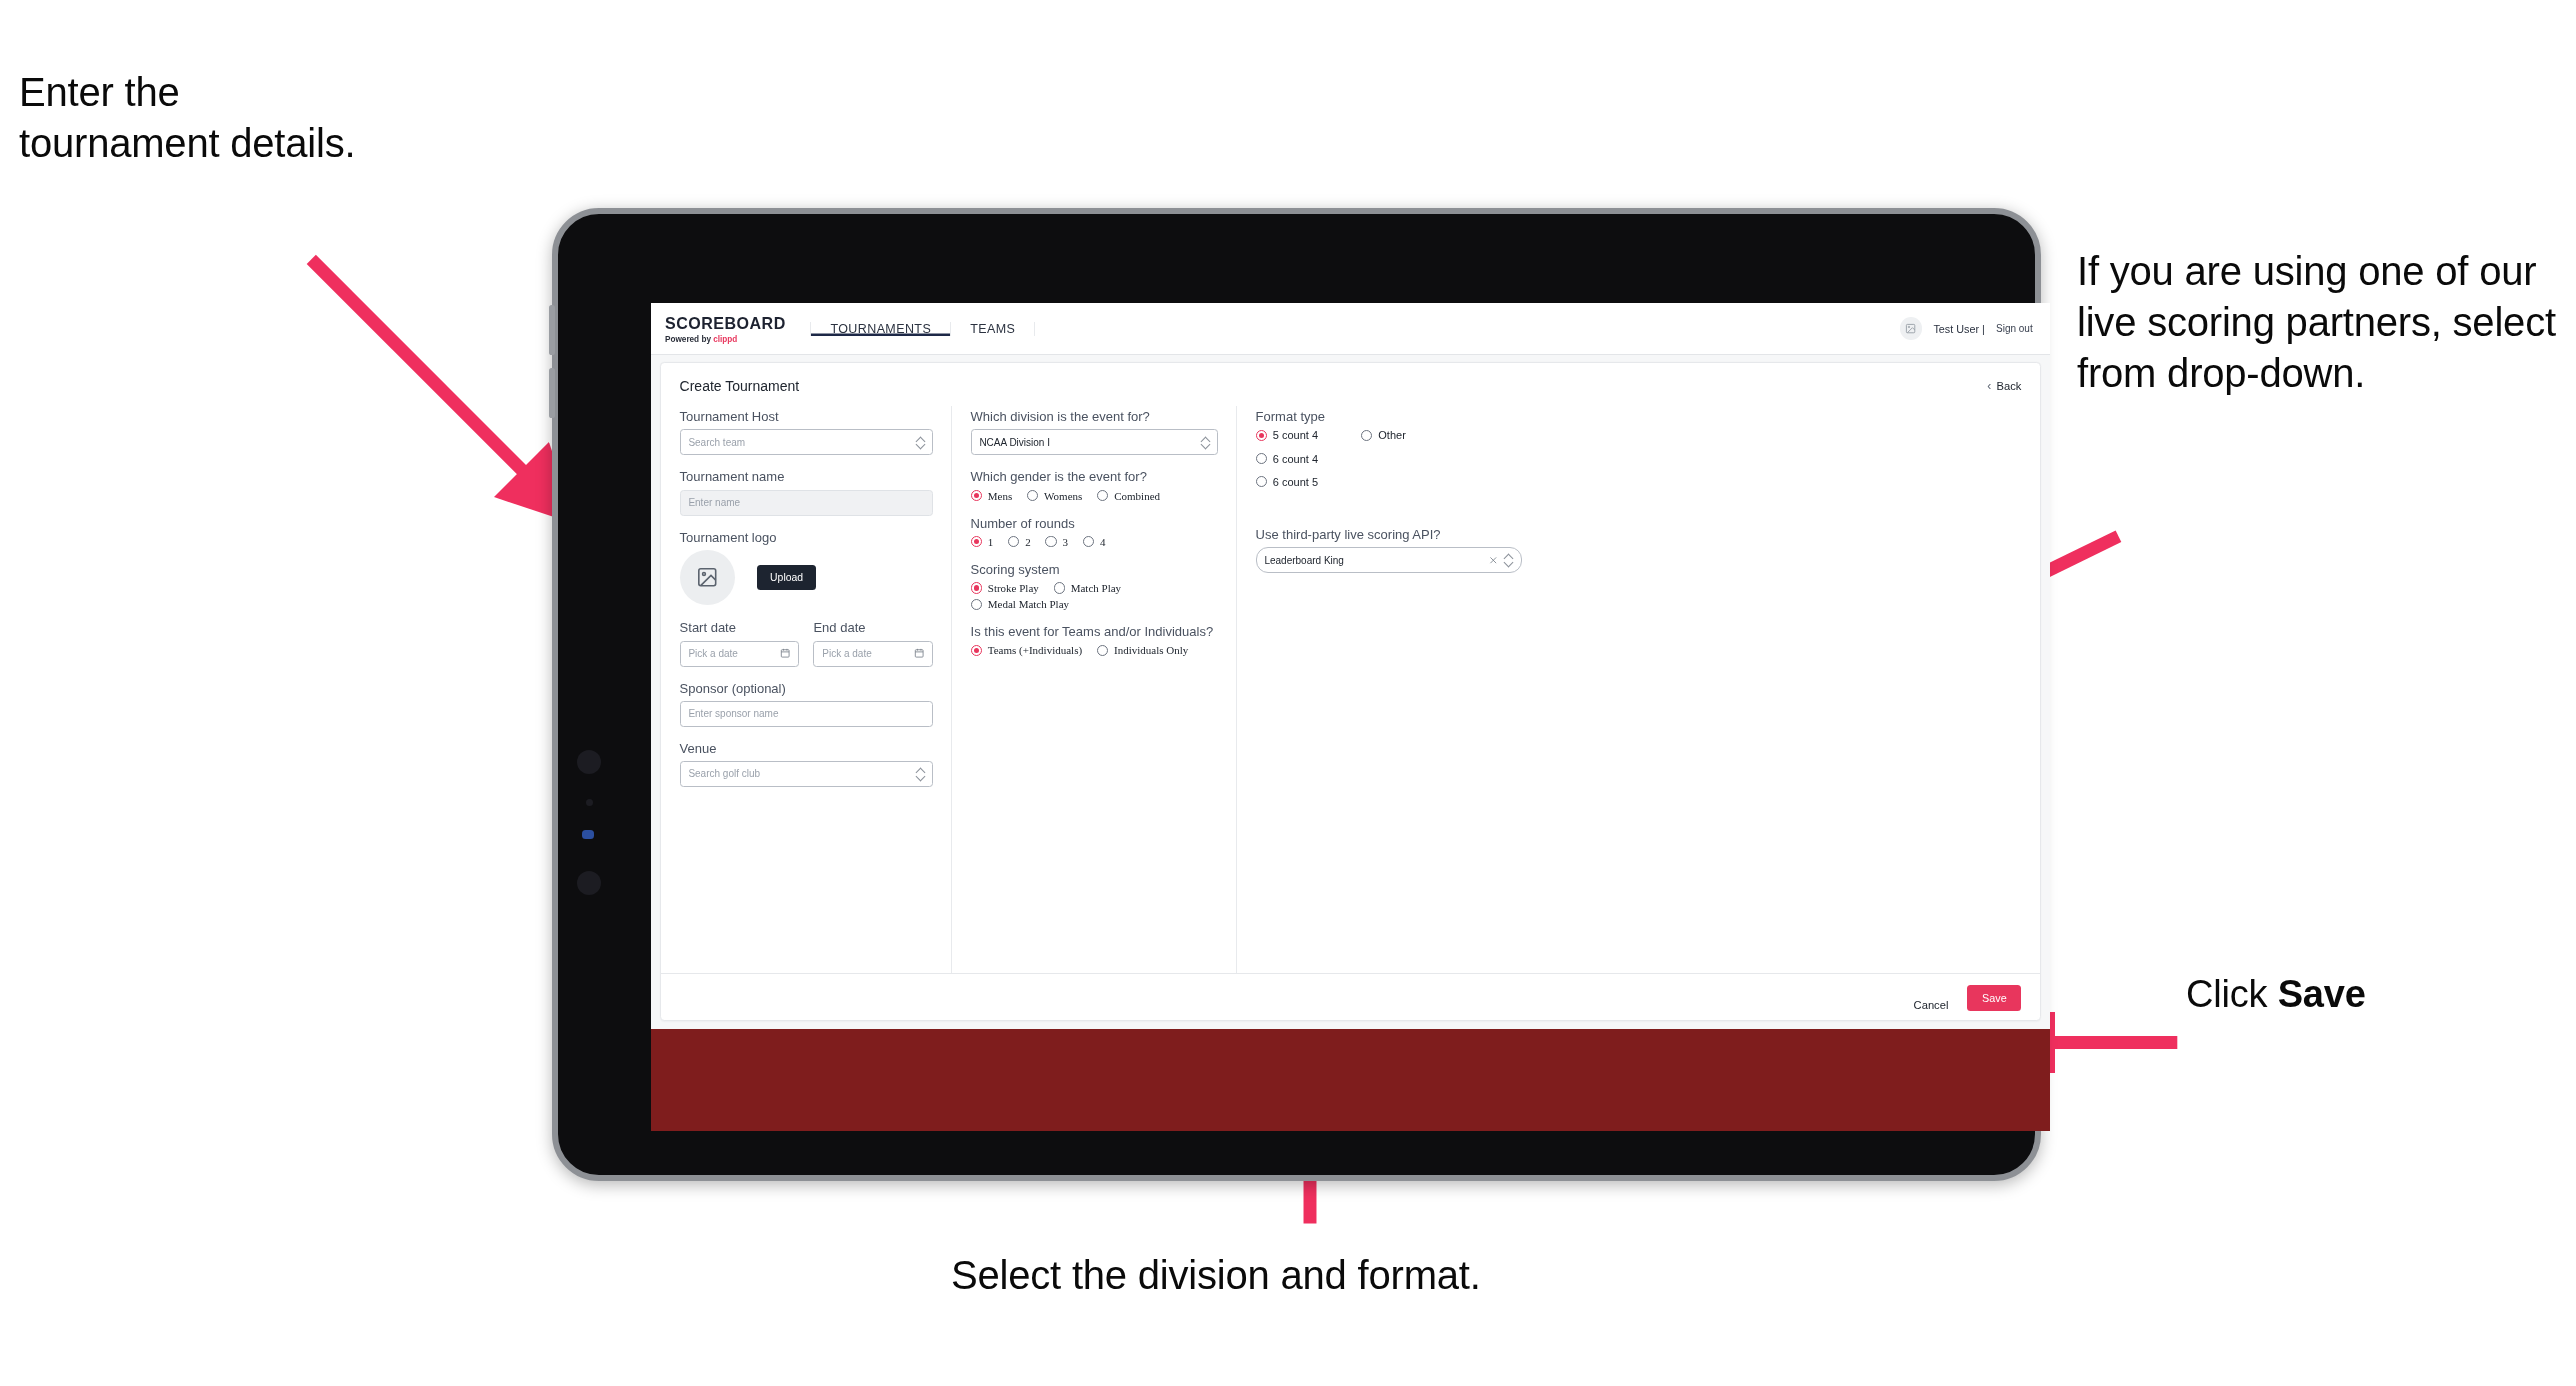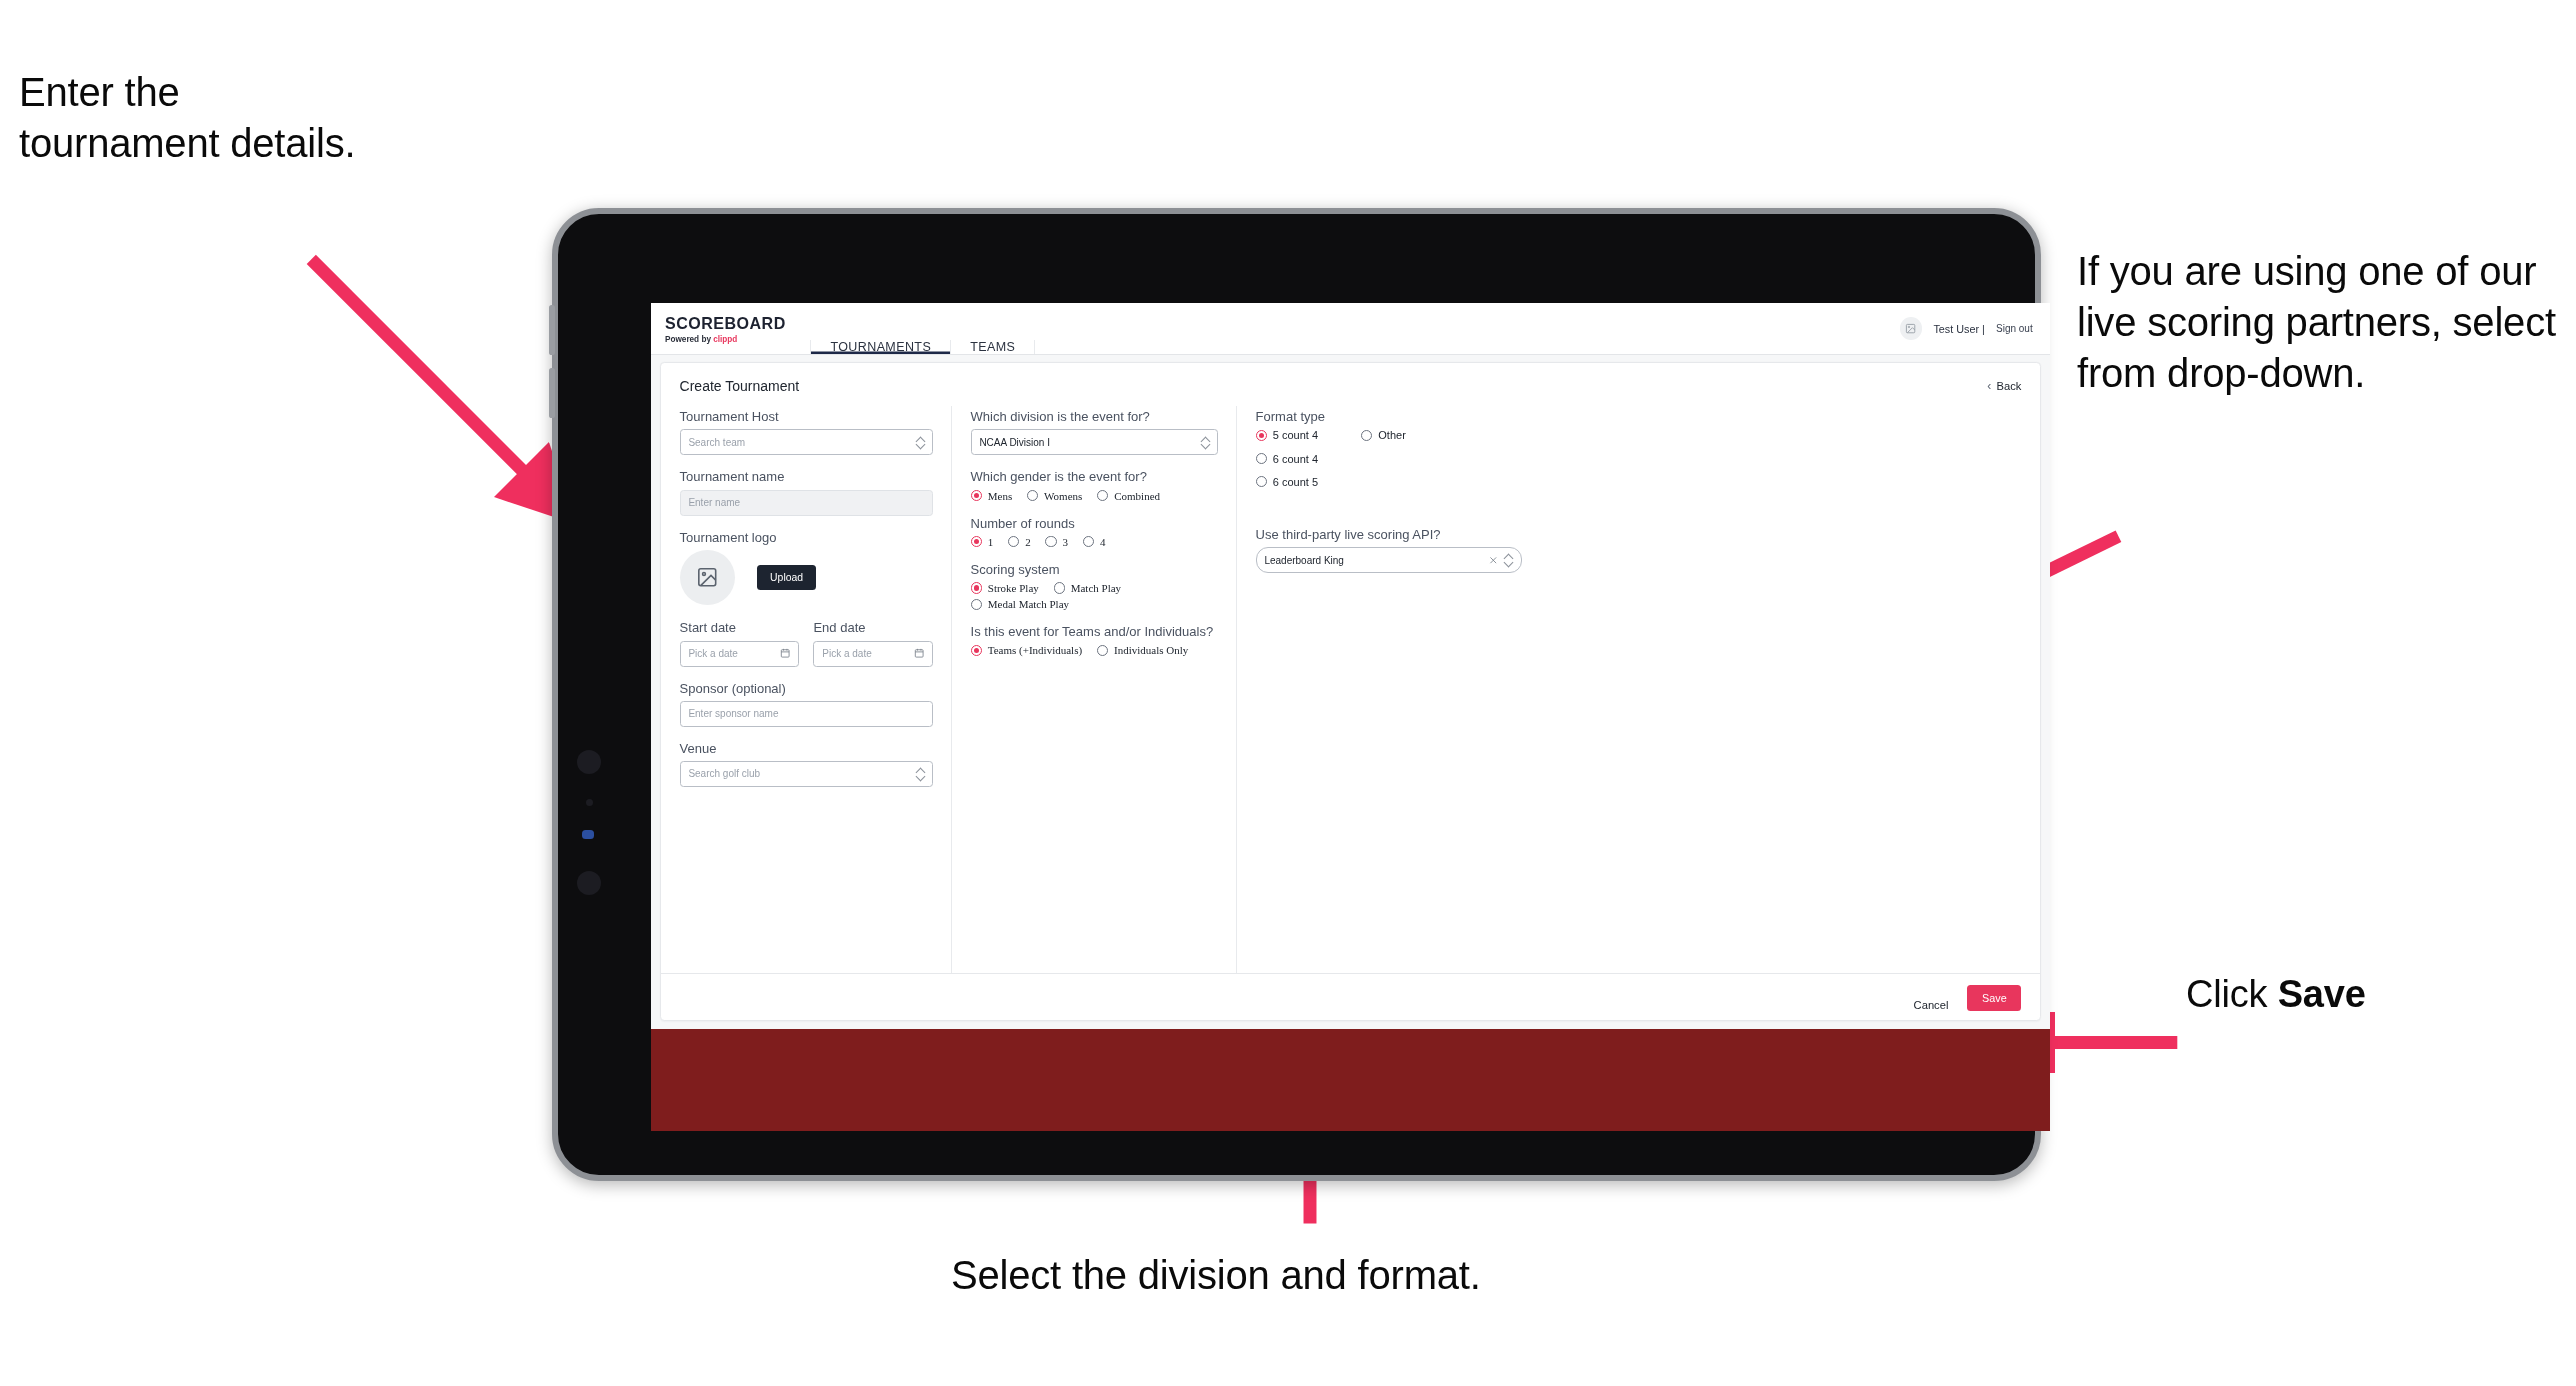--- a/index.html
+++ b/index.html
@@ -67,21 +67,21 @@
     font-size: 17.3px; font-weight: 700; color: #1d2230;
     letter-spacing: 0.5px; transform: scaleX(0.93); transform-origin: left center;
     font-family: "Liberation Sans", sans-serif;
   }
   .brand-sub {
     font-size: 8.2px; color: #2b2f3a; margin-top: 1.7px; font-weight: 600;
     white-space: nowrap;
   }
   .brand-sub i { font-style: normal; color: #e8365d; font-weight: 700; }
 
-  .navtabs { display: flex; align-items: flex-end; }
+  .navtabs { display: flex; align-items: center; }
   .navtab {
     display: flex; align-items: center; padding: 0 19px;
     font-size: 12.5px; letter-spacing: 0.4px; color: #2b3240;
     border-left: 0.9px solid #e8eaed; border-right: 0.9px solid #e8eaed;
     cursor: pointer; background: #fff;
   }
   .navtab + .navtab { border-left: none; }
   .navtab.active { box-shadow: inset 0 -2.6px 0 #1d2847; }
 
   .appbar-right {

